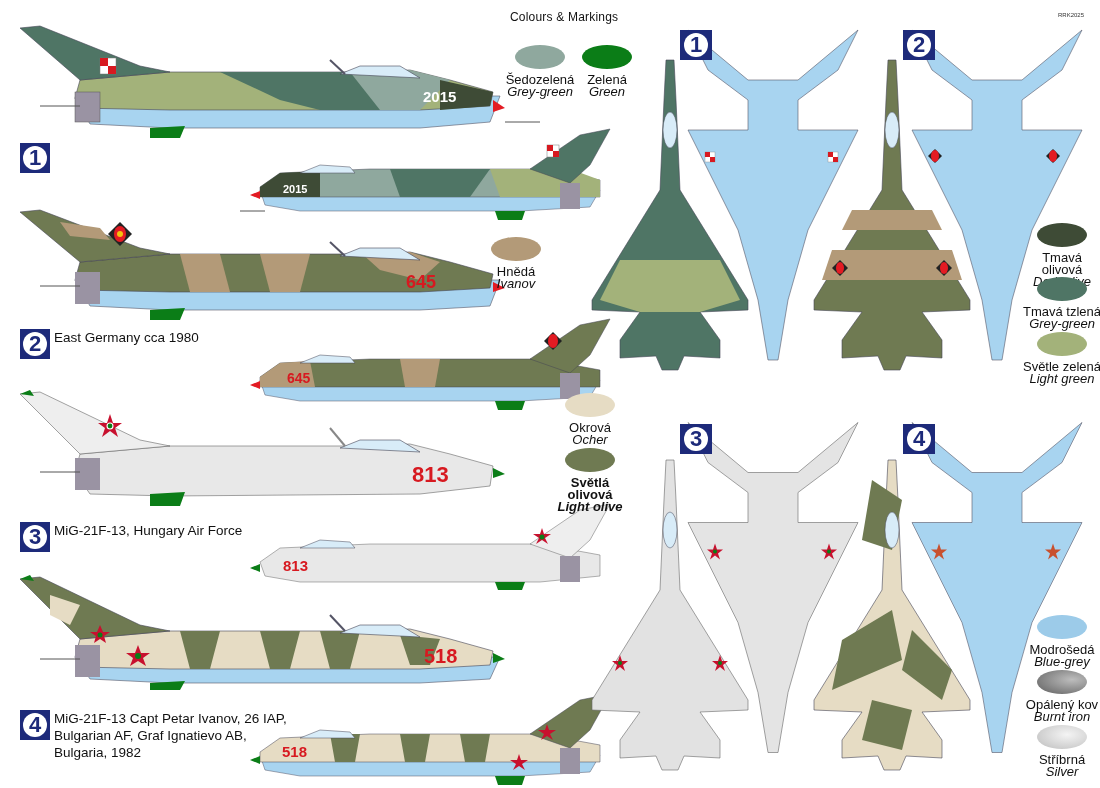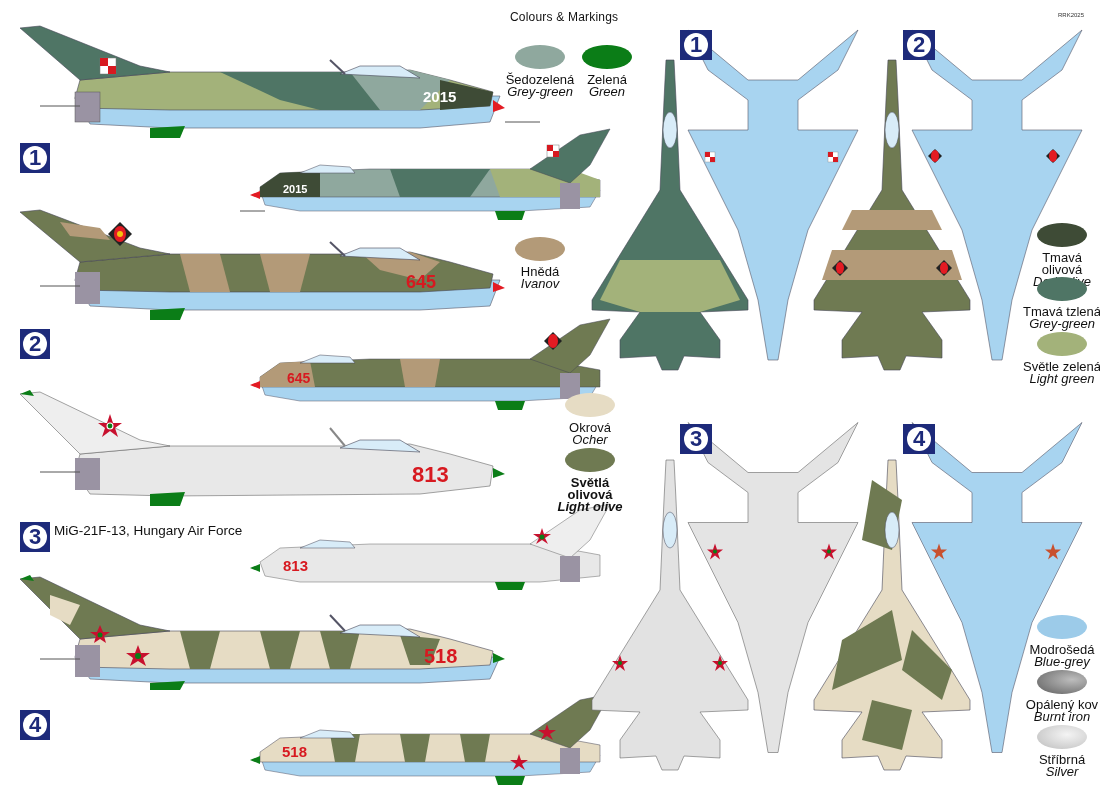--- a/index.html
+++ b/index.html
@@ -94,20 +94,21 @@
   <circle cx="100" cy="34" r="3" fill="#f4c20d"></circle>
   <line x1="20" y1="86" x2="60" y2="86" stroke="#555"></line>
 </svg>
 <div class="abs" style="left:406px;top:272px;color:#d71920;font-weight:bold;font-size:18px;">645</div>
 
 <div class="scheme-label" style="left:20px;top:329px;">
   <div class="badge">
       <span>2</span>
     </div>
   <div>
+    <div>East Germany cca 1980</div>
   </div>
 </div>
 
 <svg style="left:240px;top:315px" width="370" height="95" viewBox="0 0 370 95">
   <path d="M20 65 L360 65 L350 82 L280 86 L60 86 L25 80 Z" fill="#a8d4f0" stroke="#556" stroke-width="0.5"></path>
   <path d="M20 62 L40 48 L130 44 L300 44 L360 55 L360 72 L20 72 Z" fill="#6f7a52" stroke="#445" stroke-width="0.5"></path>
   <path d="M20 62 L40 48 L70 46 L75 72 L20 72 Z" fill="#b39a78"></path>
   <path d="M160 44 L200 44 L195 72 L165 72 Z" fill="#b39a78"></path>
   <path d="M290 44 L340 10 L370 4 L350 40 L330 58 Z" fill="#6f7a52" stroke="#445" stroke-width="0.5"></path>
   <path d="M60 48 L80 40 L110 42 L115 48 Z" fill="#d8ecf8" stroke="#445" stroke-width="0.5"></path>
@@ -173,20 +174,25 @@
   <polygon points="118,70 121,78 130,78 123,83 126,91 118,86 110,91 113,83 106,78 115,78" fill="#c8102e"></polygon>
   <circle cx="118" cy="81" r="3" fill="#0b7d17"></circle>
   <line x1="20" y1="84" x2="60" y2="84" stroke="#555"></line>
 </svg>
 <div class="abs" style="left:424px;top:645px;color:#d71920;font-weight:bold;font-size:20px;">518</div>
 
 <div class="scheme-label" style="left:20px;top:710px;">
   <div class="badge">
       <span>4</span>
     </div>
+  <div>
+    <div>MiG-21F-13 Capt Petar Ivanov, 26 IAP,</div>
+    <div>Bulgarian AF, Graf Ignatievo AB,</div>
+    <div>Bulgaria, 1982</div>
+  </div>
 </div>
 
 <svg style="left:240px;top:690px" width="370" height="95" viewBox="0 0 370 95">
   <path d="M20 65 L360 65 L350 82 L280 86 L60 86 L25 80 Z" fill="#a8d4f0" stroke="#556" stroke-width="0.5"></path>
   <path d="M20 62 L40 48 L130 44 L300 44 L360 55 L360 72 L20 72 Z" fill="#e6dcc4" stroke="#445" stroke-width="0.5"></path>
   <path d="M90 44 L120 44 L115 72 L95 72 Z M160 44 L190 44 L185 72 L165 72 Z M220 44 L250 44 L245 72 L225 72 Z" fill="#6f7a52"></path>
   <path d="M290 44 L340 10 L370 4 L350 40 L330 58 Z" fill="#6f7a52" stroke="#445" stroke-width="0.5"></path>
   <path d="M60 48 L80 40 L110 42 L115 48 Z" fill="#d8ecf8" stroke="#445" stroke-width="0.5"></path>
   <path d="M10 70 L20 66 L20 74 Z" fill="#0b7d17"></path>
   <polygon points="307,34 309,40 316,40 310,44 313,50 307,46 301,50 304,44 298,40 305,40" fill="#c8102e"></polygon>
@@ -272,21 +278,21 @@
 <div class="swatch" style="left:500px;top:45px;">
   <div class="ell" style="background:#8fa89e"></div>
   <div>Šedozelená</div>
   <div class="it">Grey-green</div>
 </div>
 <div class="swatch" style="left:567px;top:45px;">
   <div class="ell" style="background:#0b7d17"></div>
   <div>Zelená</div>
   <div class="it">Green</div>
 </div>
-<div class="swatch" style="left:500px;top:237px;">
+<div class="swatch" style="left:476px;top:237px;">
   <div class="ell" style="background:#b39a78"></div>
   <div>Hnědá</div>
   <div class="it">Ivanov</div>
 </div>
 <div class="swatch" style="left:550px;top:393px;">
   <div class="ell" style="background:#e6dcc4"></div>
   <div>Okrová</div>
   <div class="it">Ocher</div>
 </div>
 <div class="swatch" style="left:550px;top:448px;font-weight:bold;">

